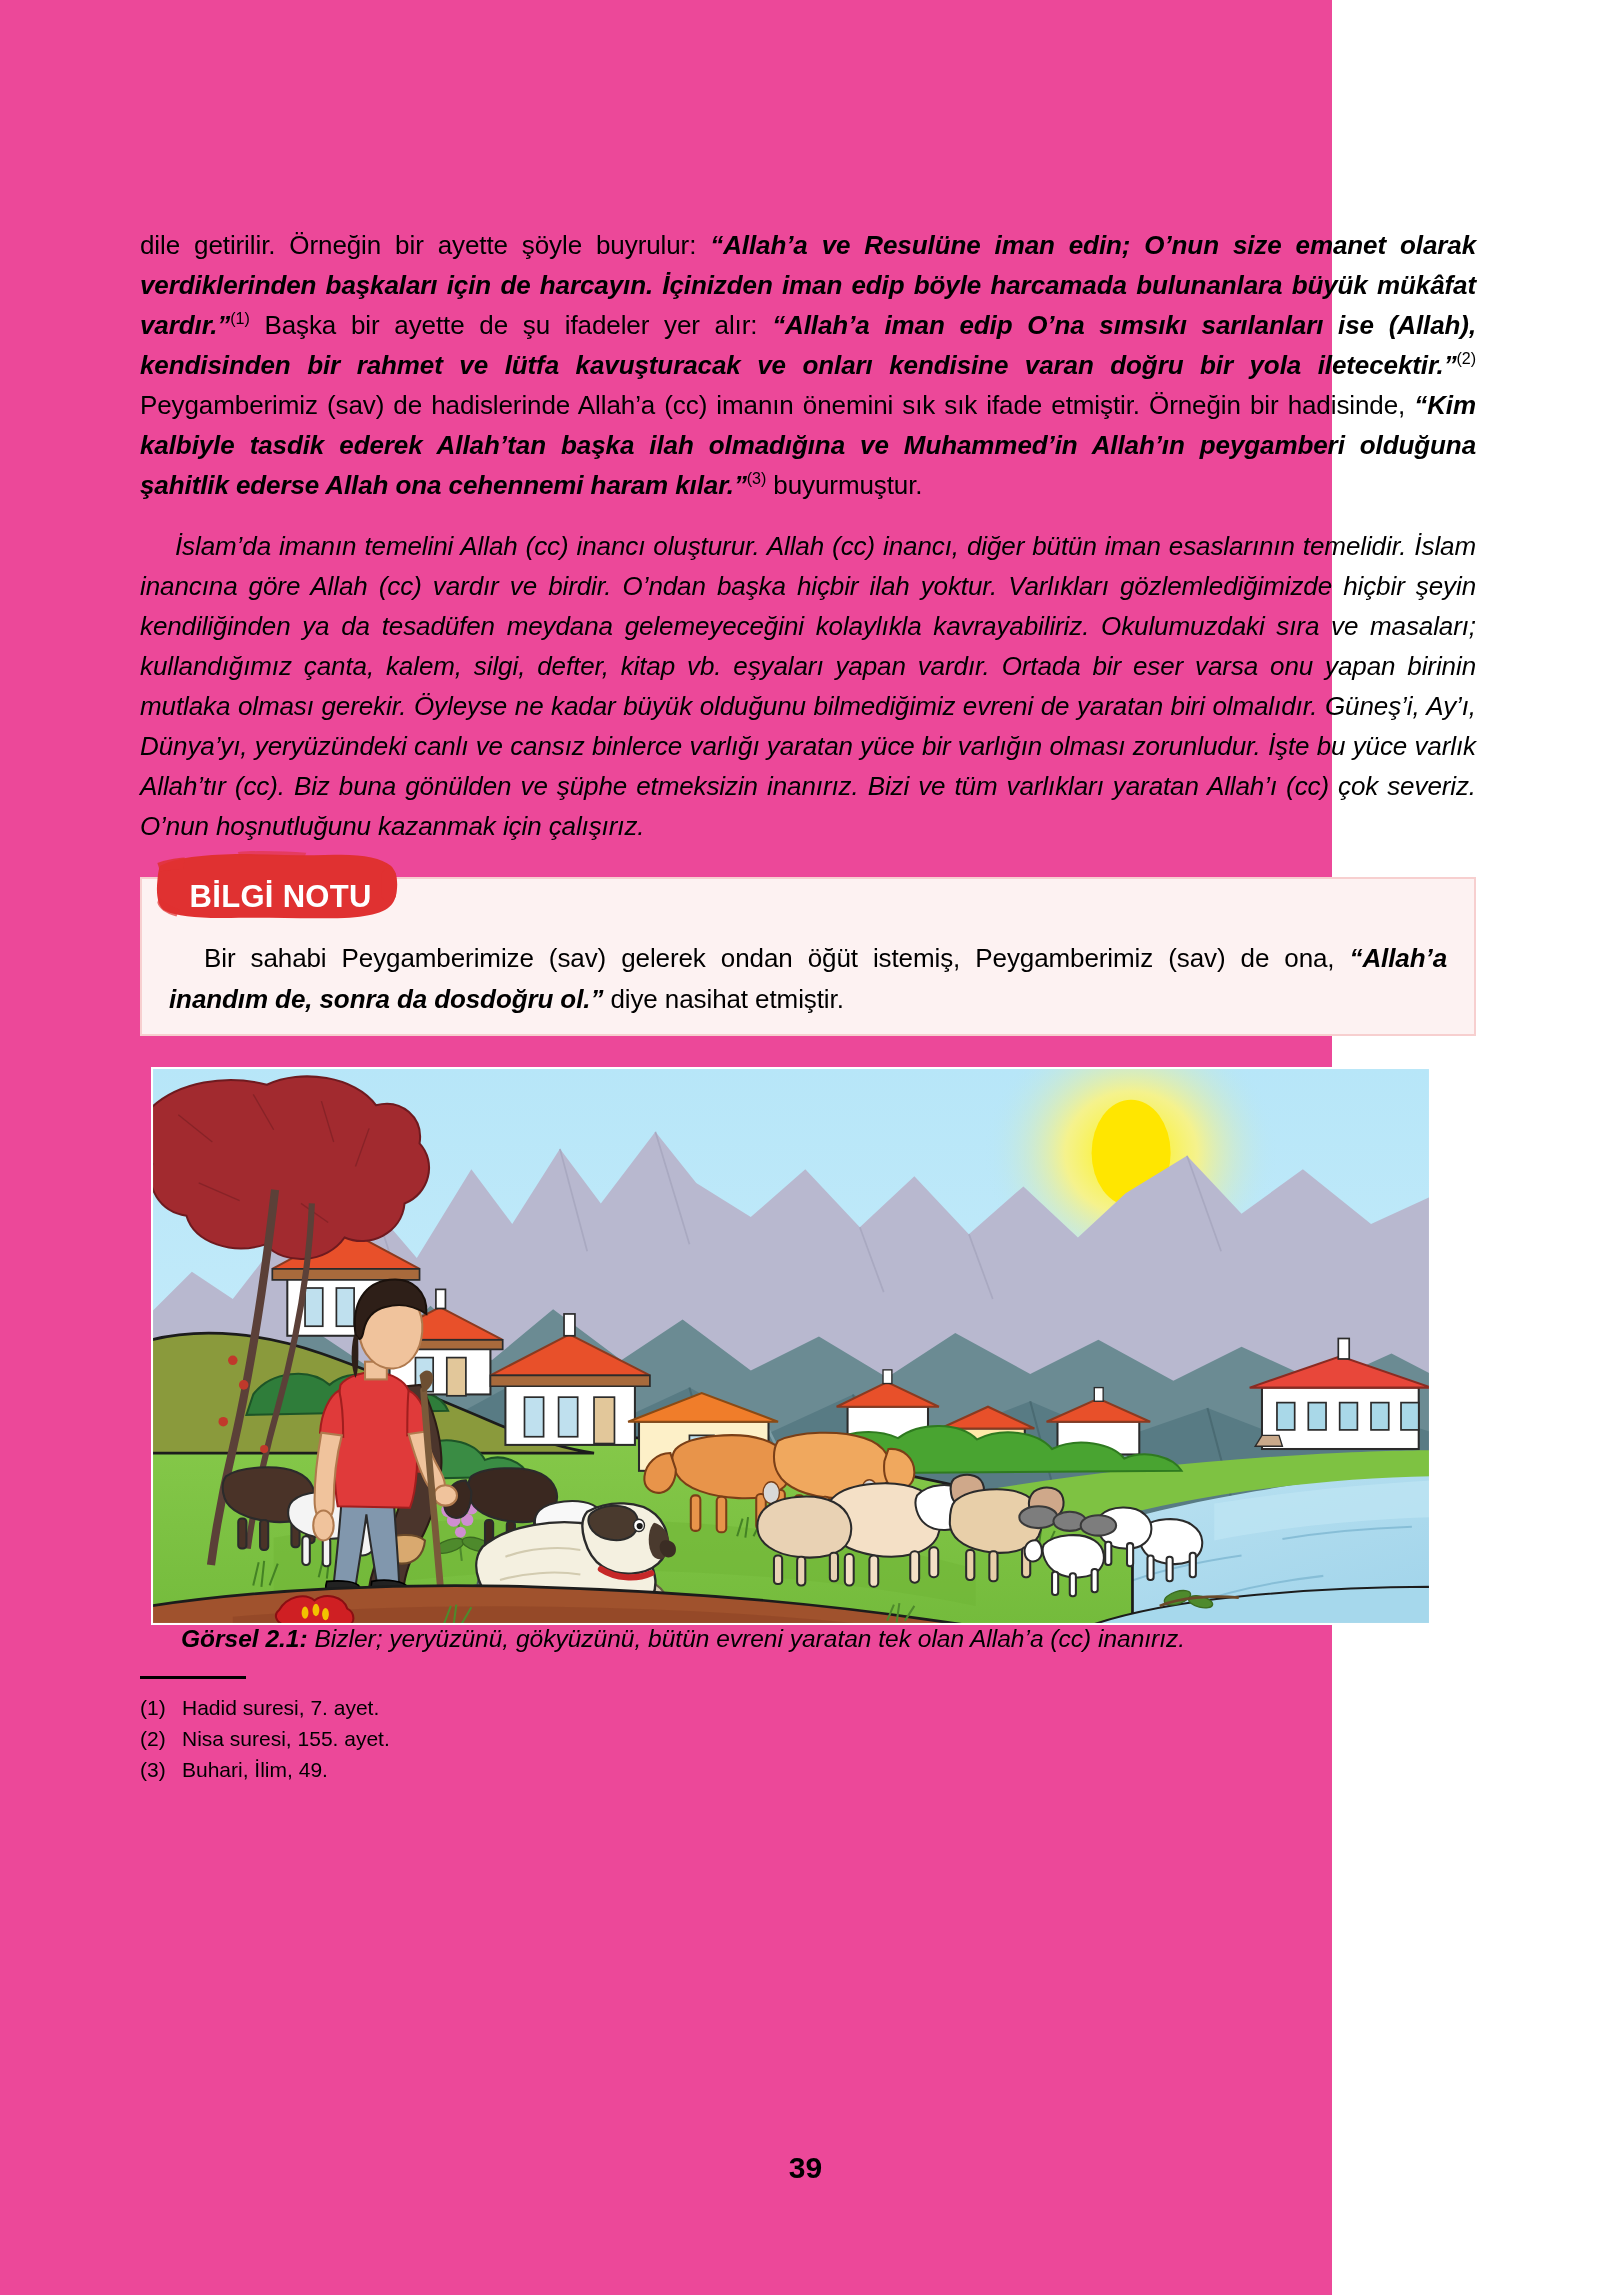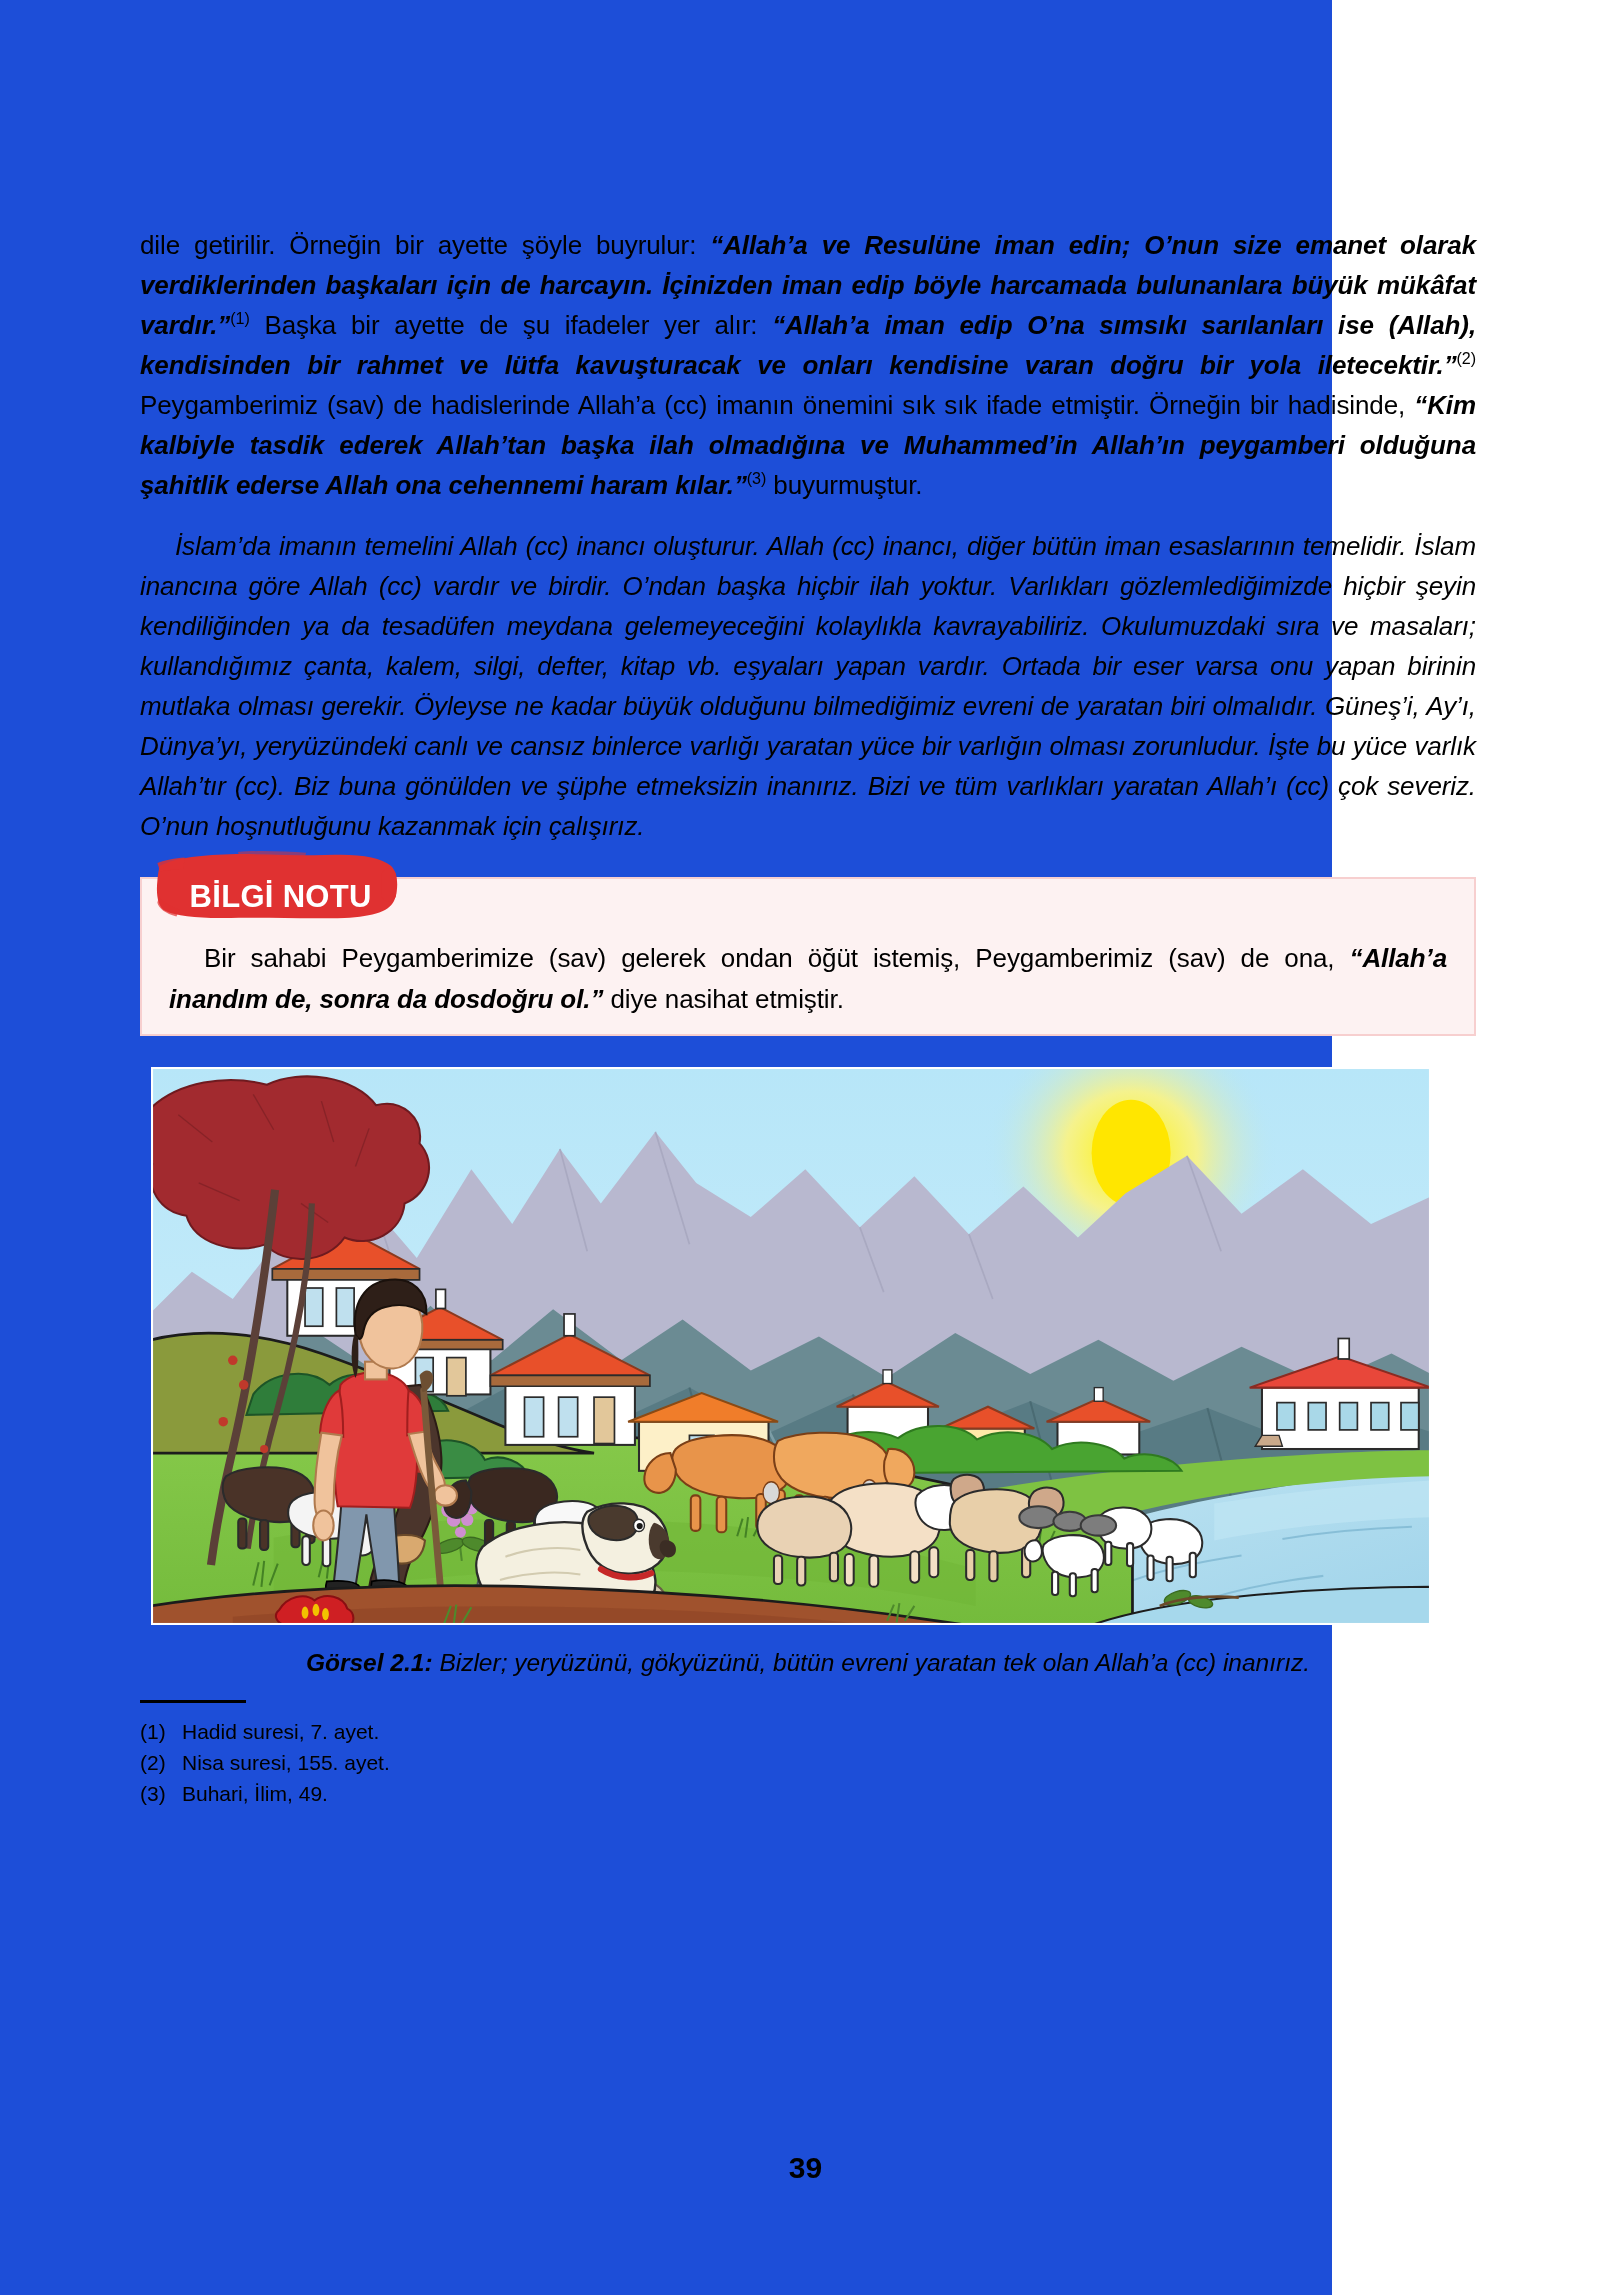--- a/index.html
+++ b/index.html
@@ -14,21 +14,21 @@
     color: #000000;
     position: relative;
     overflow: hidden;
   }
 
   .page {
     position: absolute;
     left: 0; top: 0;
     width: 1332px;
     height: 2295px;
-    background: #1d4ed8;
+    background: #ec4899;
   }
 
   .content {
     position: absolute;
     left: 140px;
     top: 225px;
     width: 1336px;
   }
 
   
@@ -108,22 +108,22 @@
   .illus {
     width: 1280px;
     height: 558px;
     margin-left: 11px;
     display: block;
     border: 0;
   }
   .caption {
     font-style: italic;
     font-size: 24.5px;
-    text-align: center;
-    margin-top: 24px;
+    text-align: left;
+    margin-top: 0;
     padding: 0 41px;
   }
   .caption b { font-weight: bold; font-style: italic; }
 
   
   .fn-rule {
     width: 106px;
     height: 3.4px;
     background: #000;
     margin-top: 23px;

